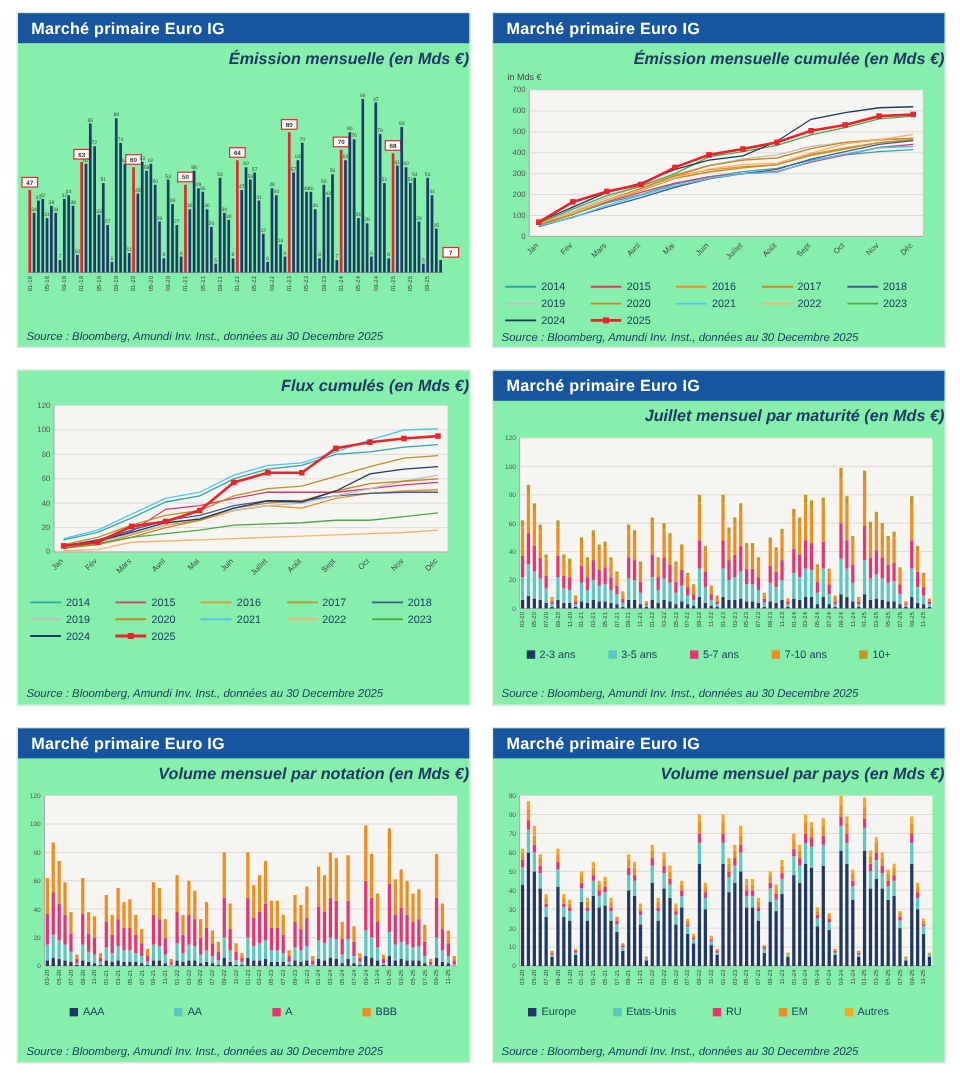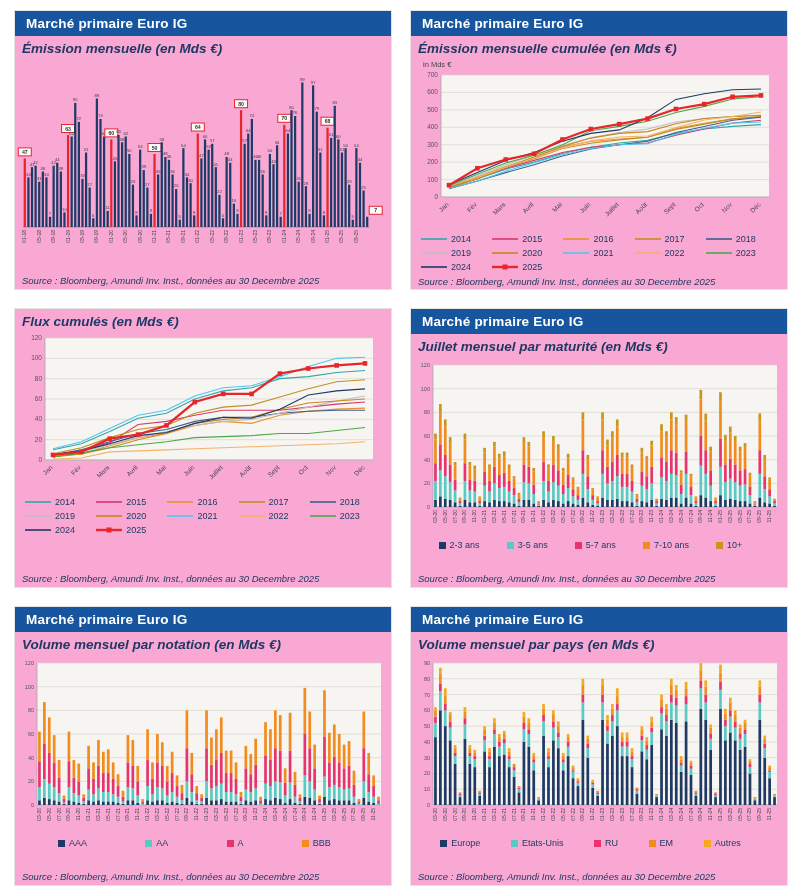--- a/index.html
+++ b/index.html
@@ -1,23 +1,23 @@
 <!DOCTYPE html>
 <html><head>
 <meta charset="utf-8">
 <style>
   html,body{margin:0;padding:0;background:#fff;}
   body{width:800px;height:895px;font-family:"Liberation Sans",sans-serif;overflow:hidden;}
   .page{display:grid;grid-template-columns:378px 378px;gap:18px 18px;padding:10px 12px 0 14px;}
-  .card{width:378px;height:280px;background:#f9a8d4;border:1px solid #E5E3DE;box-sizing:border-box;
+  .card{width:378px;height:280px;background:#86efac;border:1px solid #E5E3DE;box-sizing:border-box;
         display:flex;flex-direction:column;}
   .card-header{flex:0 0 25px;background:#17569E;color:#fff;font-weight:700;font-size:13.5px;
         line-height:25px;padding-left:11px;letter-spacing:.2px;}
   .card-subtitle{font-style:italic;font-weight:700;color:#1F3864;font-size:13.5px;
-        padding:5px 0 3px 7px;}
+        padding:5px 0 3px 7px;text-align:right;}
   .ylab{font-size:7.5px;color:#444;padding:1px 0 0 12px;height:10px;}
   .chart-box{position:relative;}
   svg{display:block;}
   svg text{font-family:"Liberation Sans",sans-serif;}
   .legend-grid{display:grid;grid-template-columns:repeat(5,1fr);row-gap:4px;padding:3px 10px 0 10px;}
   .legend-row{display:flex;justify-content:space-around;padding:1px 31px 0 14px;}
   .legend-item{display:flex;align-items:center;gap:4px;font-size:9px;color:#17375E;white-space:nowrap;}
   .swatch-sq{width:7px;height:7px;display:inline-block;flex:0 0 7px;}
   .card-source{font-style:italic;color:#17375E;font-size:9.5px;padding:4px 0 3px 7px;margin-top:auto;}
 </style>

